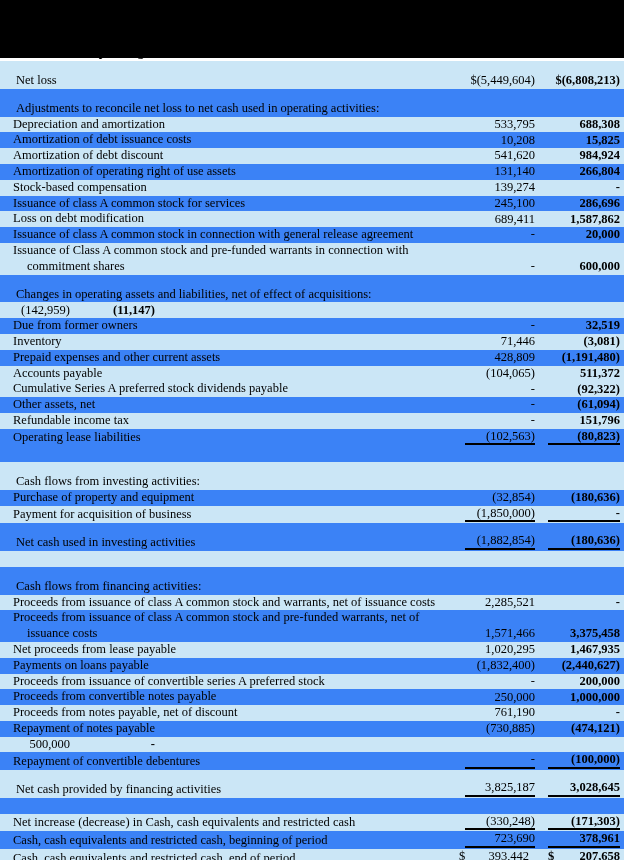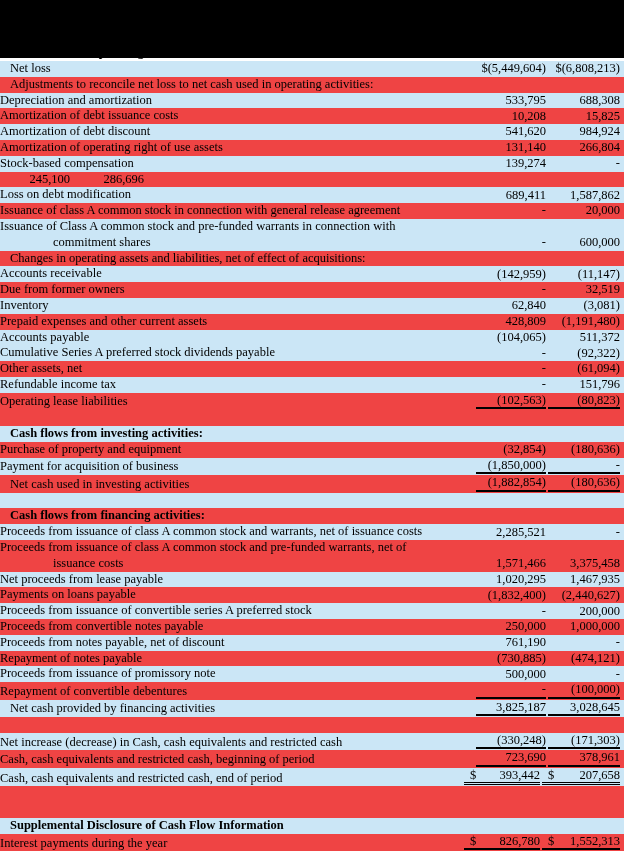--- a/index.html
+++ b/index.html
@@ -4,31 +4,31 @@
 <style>
   html,body{margin:0;padding:0;background:#fff;}
   body{width:624px;height:860px;overflow:hidden;font-family:"Liberation Serif","DejaVu Serif",serif;color:#000;}
   .black-bar{width:624px;background:#000;}
   .black-top{height:58px;}
   .peek{height:3px;overflow:hidden;background:#fff;}
   .peek-inner{margin-top:-13px;font-weight:bold;font-size:12.5px;line-height:15.8px;padding-left:2px;white-space:nowrap;}
   #statement{width:624px;}
   .row{display:flex;align-items:flex-end;min-height:15.8px;font-size:12.5px;}
   .row.bg-b{background:var(--stripe);}
-  .row.bg-w{background:#ef4444;}
+  .row.bg-w{background:#3b82f6;}
   .row.spacer{height:15.8px;}
   .lbl{flex:1 1 auto;line-height:15.8px;white-space:nowrap;overflow:visible;}
   .lbl .l1,.lbl .l2{line-height:15.8px;white-space:nowrap;}
-  .ind0{padding-left:10px;}
-  .ind1{}
-  .ind2{padding-left:13px;margin-left:40px;}
-  .bold{font-weight:bold;}
+  .ind0{padding-left:16px;margin-top:12px;}
+  .ind1{padding-left:13px;}
+  .ind2{padding-left:27px;}
+  .bold{font-weight:normal;}
   .val{flex:0 0 auto;text-align:right;line-height:14.5px;margin-bottom:1px;}
   .v1{width:70px;}
-  .v2{width:72px;margin-left:2px;margin-right:4px;}
+  .v2{width:72px;margin-left:13px;margin-right:4px;font-weight:bold;}
   .u-s{border-bottom:2px solid #000000;}
   .u-d{border-bottom:3px double #000;}
   .ds{display:flex;justify-content:space-between;padding-left:6px;}
   .ds .cur{text-align:left;}
 </style>
 </head>
 <body>
 
 <div class="black-bar black-top"></div>
 <div class="peek">
@@ -78,20 +78,23 @@
       <div class="val v2">266,804</div>
     </div>
     <div class="row bg-b">
       <div class="lbl">
         <div class="l1 ind1">Stock-based compensation</div>
       </div>
       <div class="val v1">139,274</div>
       <div class="val v2">-</div>
     </div>
     <div class="row bg-w">
+      <div class="lbl">
+        <div class="l1 ind1">Issuance of class A common stock for services</div>
+      </div>
       <div class="val v1">245,100</div>
       <div class="val v2">286,696</div>
     </div>
     <div class="row bg-b">
       <div class="lbl">
         <div class="l1 ind1">Loss on debt modification</div>
       </div>
       <div class="val v1">689,411</div>
       <div class="val v2">1,587,862</div>
     </div>
@@ -111,38 +114,35 @@
       <div class="val v2">600,000</div>
     </div>
     <div class="row bg-w">
       <div class="lbl">
         <div class="l1 ind0">Changes in operating assets and liabilities, net of effect of acquisitions:</div>
       </div>
       <div class="val v1"></div>
       <div class="val v2"></div>
     </div>
     <div class="row bg-b">
-      <div class="lbl">
-        <div class="l1 ind1">Accounts receivable</div>
-      </div>
       <div class="val v1">(142,959)</div>
       <div class="val v2">(11,147)</div>
     </div>
     <div class="row bg-w">
       <div class="lbl">
         <div class="l1 ind1">Due from former owners</div>
       </div>
       <div class="val v1">-</div>
       <div class="val v2">32,519</div>
     </div>
     <div class="row bg-b">
       <div class="lbl">
         <div class="l1 ind1">Inventory</div>
       </div>
-      <div class="val v1">62,840</div>
+      <div class="val v1">71,446</div>
       <div class="val v2">(3,081)</div>
     </div>
     <div class="row bg-w">
       <div class="lbl">
         <div class="l1 ind1">Prepaid expenses and other current assets</div>
       </div>
       <div class="val v1">428,809</div>
       <div class="val v2">(1,191,480)</div>
     </div>
     <div class="row bg-b">
@@ -268,23 +268,20 @@
       <div class="val v2">-</div>
     </div>
     <div class="row bg-w">
       <div class="lbl">
         <div class="l1 ind1">Repayment of notes payable</div>
       </div>
       <div class="val v1">(730,885)</div>
       <div class="val v2">(474,121)</div>
     </div>
     <div class="row bg-b">
-      <div class="lbl">
-        <div class="l1 ind1">Proceeds from issuance of promissory note</div>
-      </div>
       <div class="val v1">500,000</div>
       <div class="val v2">-</div>
     </div>
     <div class="row bg-w">
       <div class="lbl">
         <div class="l1 ind1">Repayment of convertible debentures</div>
       </div>
       <div class="val v1 u-s">-</div>
       <div class="val v2 u-s">(100,000)</div>
     </div>

